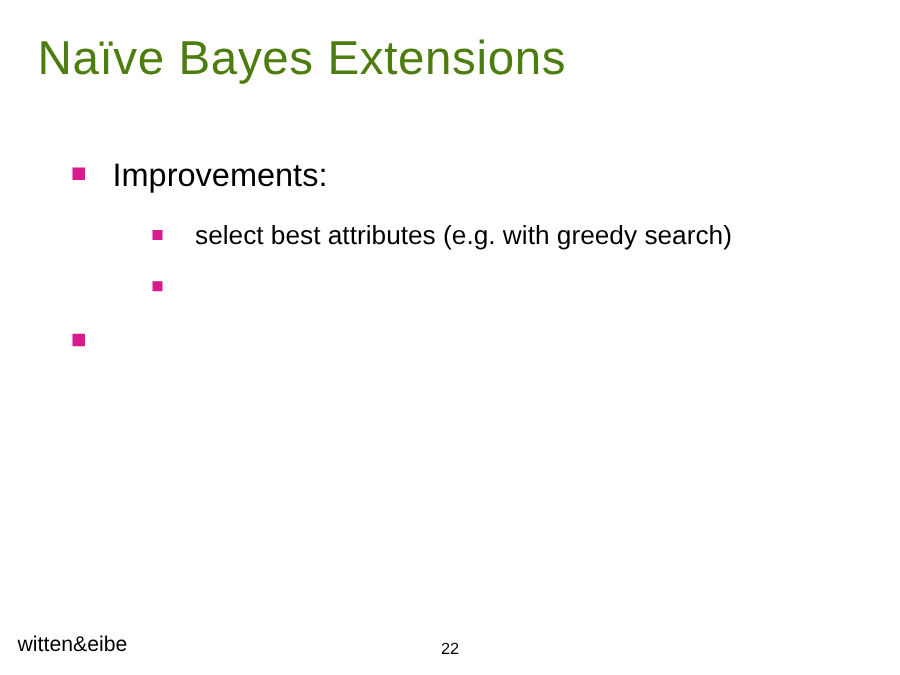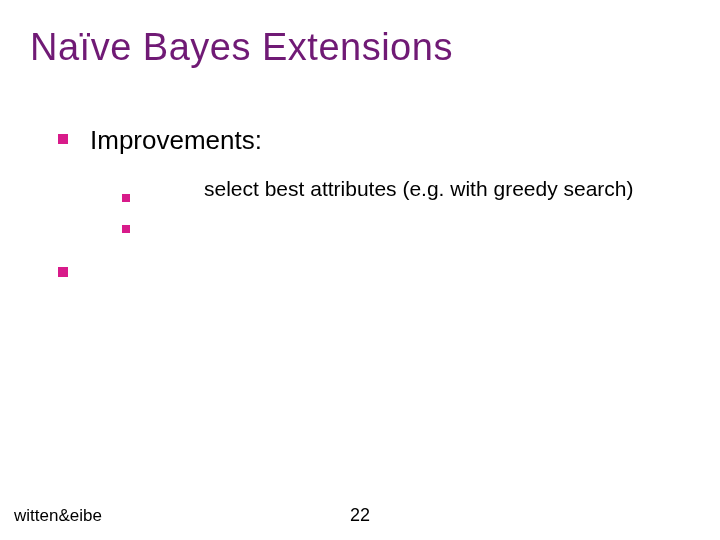--- a/index.html
+++ b/index.html
@@ -16,21 +16,21 @@
     width: 720px;
     height: 540px;
     position: relative;
     box-sizing: border-box;
   }
   .title {
     position: absolute;
     top: 26px;
     left: 30px;
     font-size: 38px;
-    color: #701a75;
+    color: #4d7c0f;
     font-weight: 400;
     letter-spacing: 0.5px;
   }
   .body {
     position: absolute;
     top: 124px;
     left: 58px;
     right: 40px;
   }
   .item-l1 {
@@ -47,24 +47,23 @@
     margin-right: 22px;
     flex-shrink: 0;
   }
   .item-l1 .text {
     font-size: 26px;
     color: #000;
     line-height: 1.25;
   }
   .item-l2 {
     display: flex;
-    align-items: flex-end;
+    align-items: flex-start;
     margin-left: 64px;
     margin-bottom: 14px;
-    gap: 48px;
   }
   .item-l2 .bullet {
     width: 8px;
     height: 8px;
     background: #d81b8a;
     margin-top: 9px;
     margin-right: 26px;
     flex-shrink: 0;
   }
   .item-l2 .text {
@@ -82,21 +81,21 @@
     left: 14px;
     font-size: 17px;
     color: #000;
   }
   .footer-center {
     position: absolute;
     bottom: 14px;
     left: 0;
     width: 720px;
     text-align: center;
-    font-size: 18px;
+    font-size: 13px;
     color: #000;
   }
 </style>
 </head>
 <body>
 
 <div class="slide">
 
   <div class="title">Naïve Bayes Extensions</div>
 

